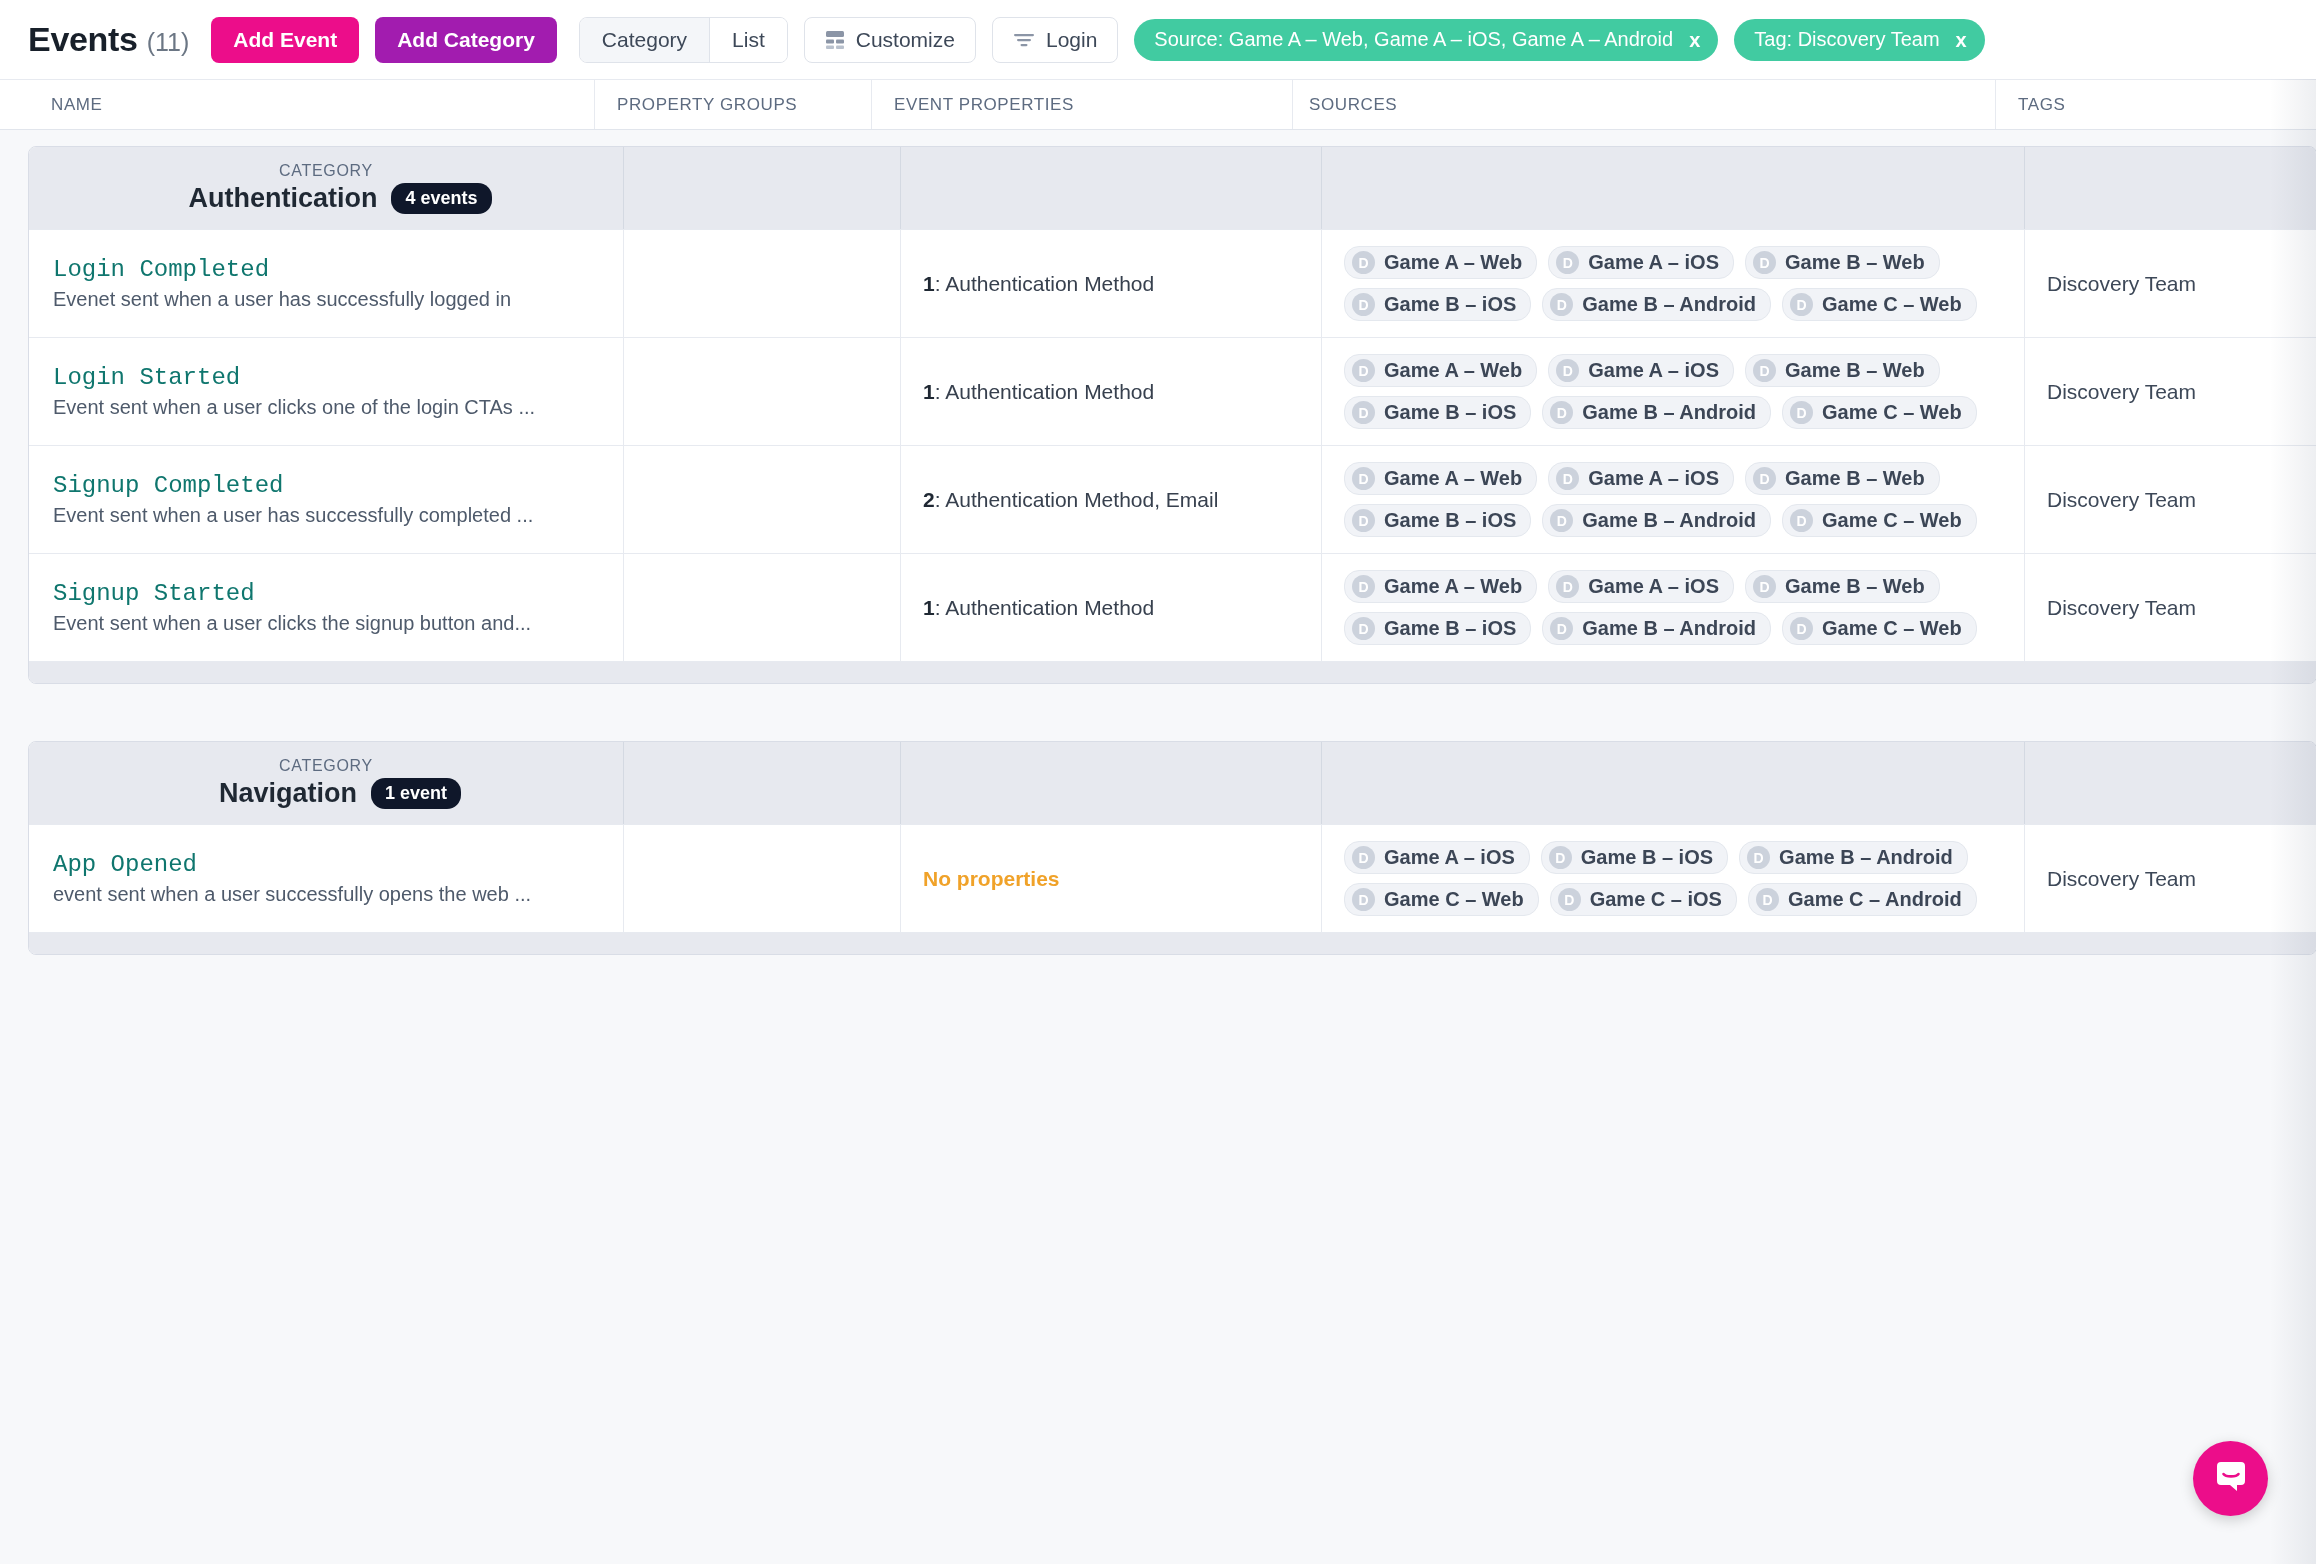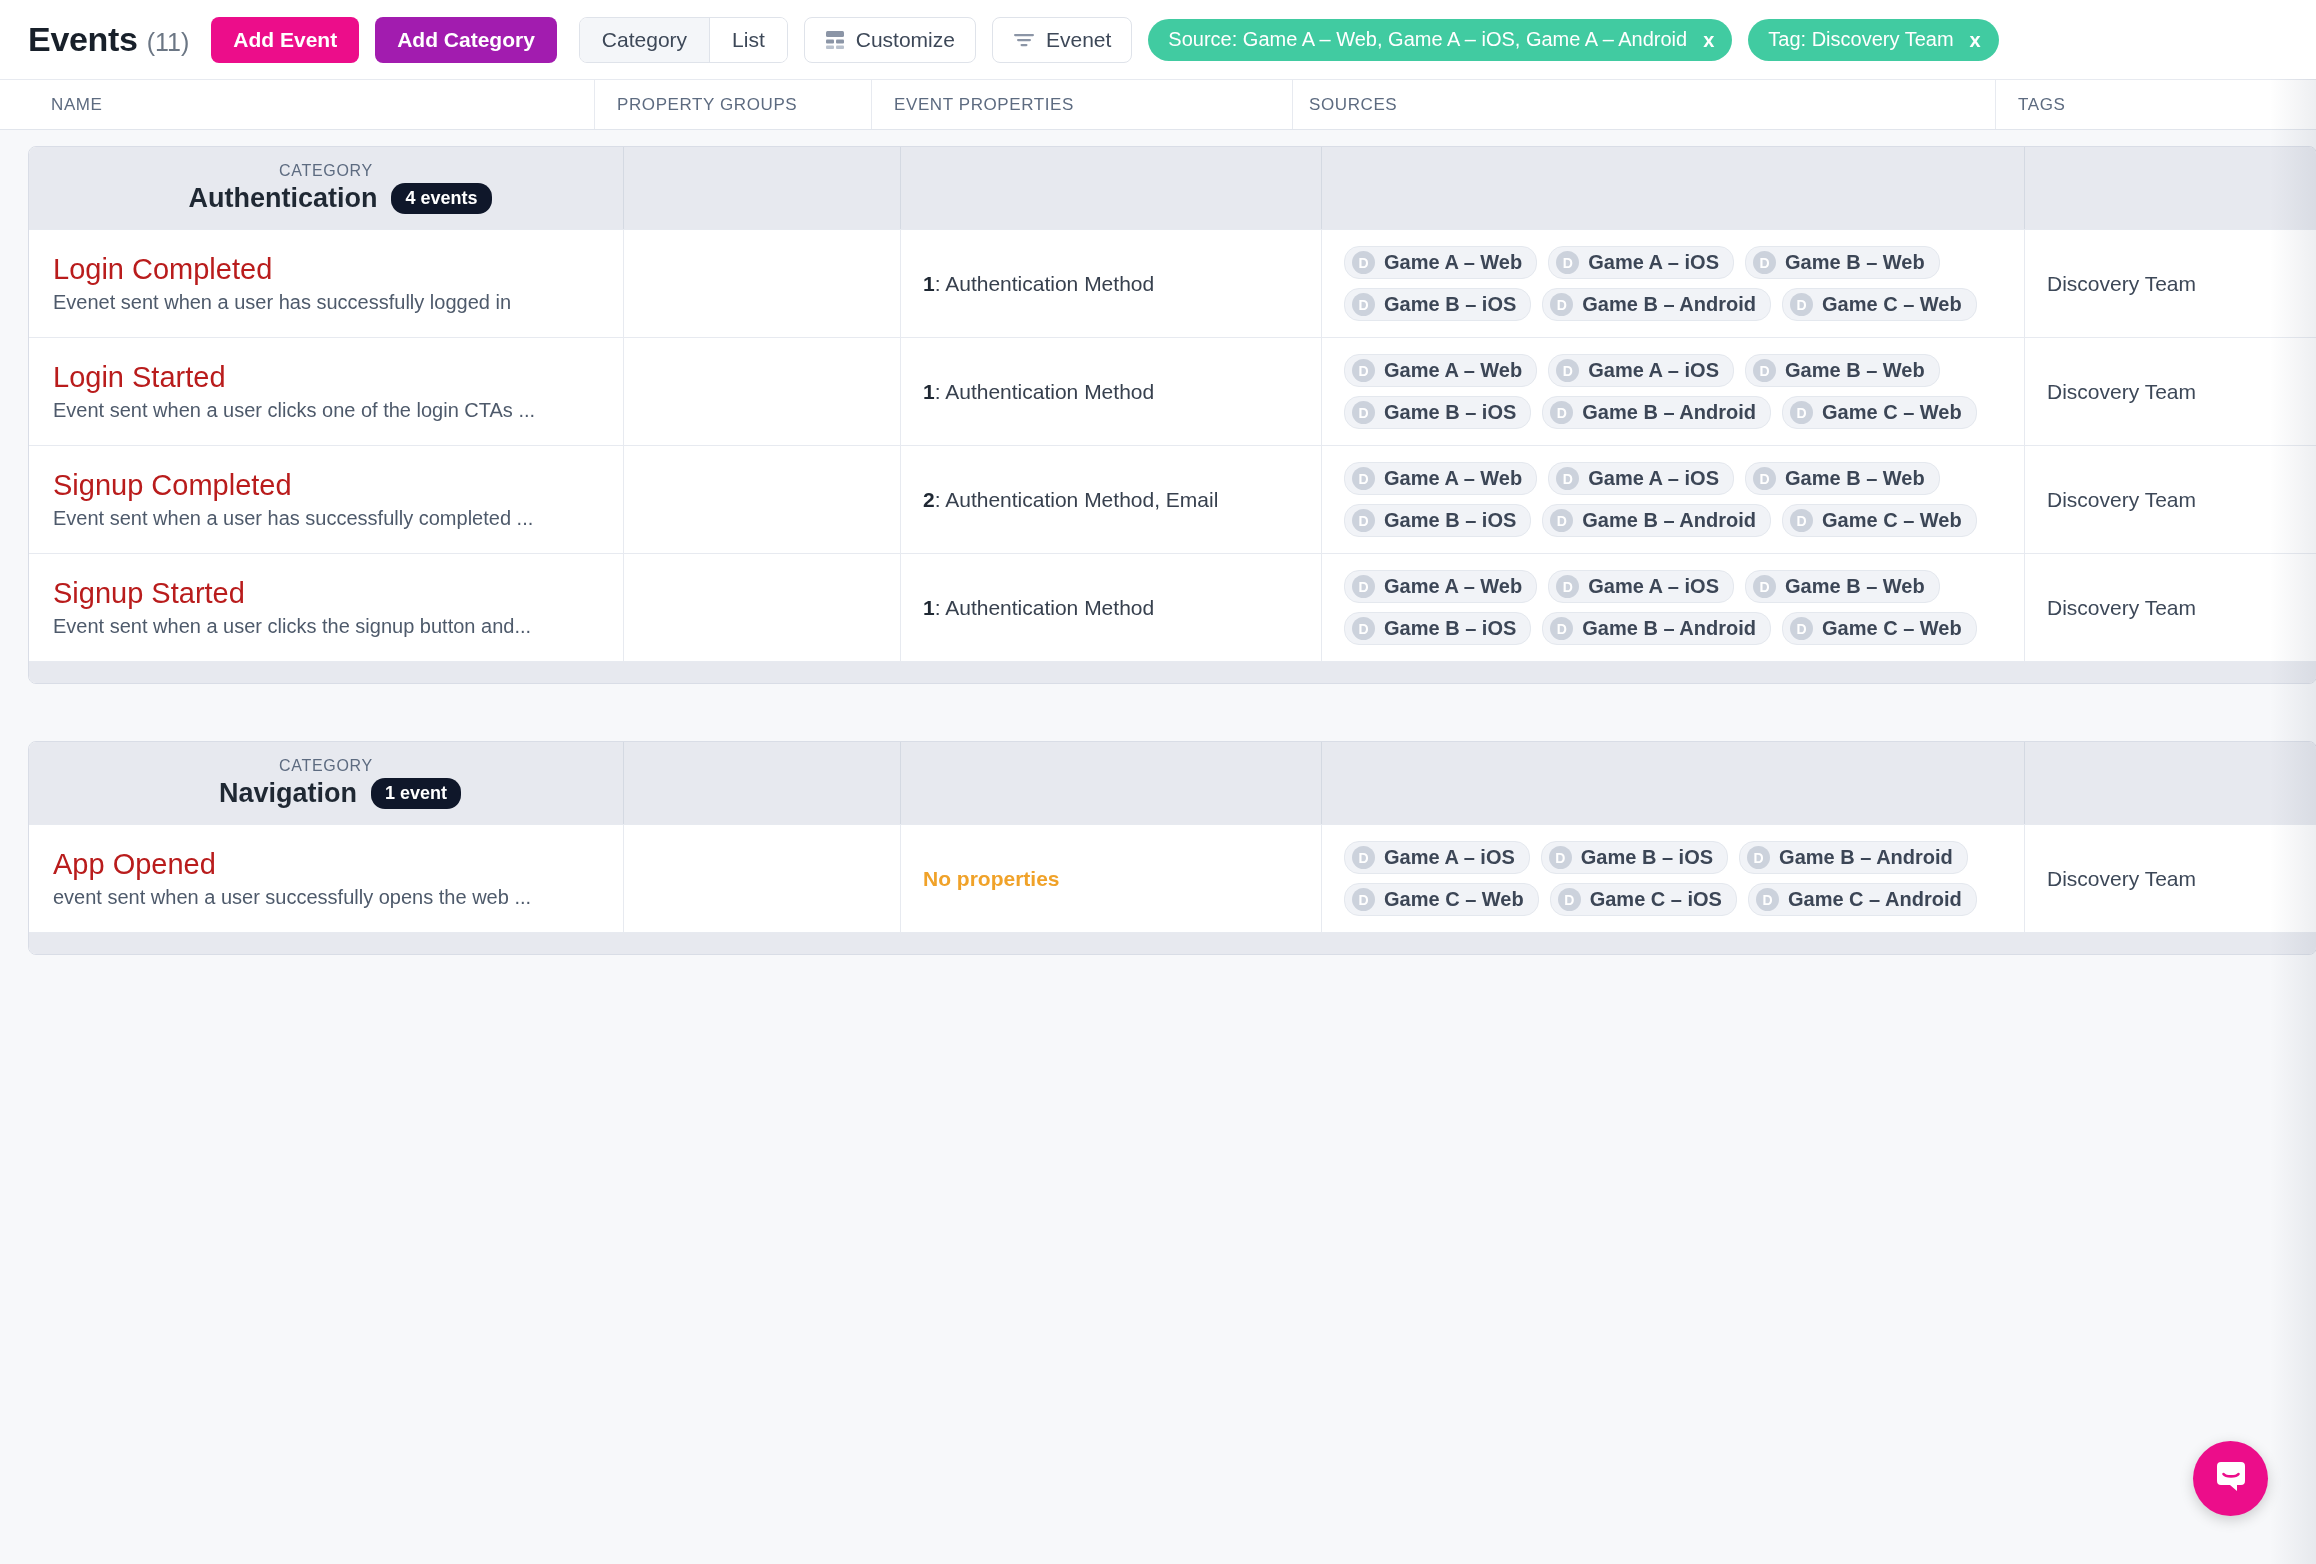--- a/index.html
+++ b/index.html
@@ -122,21 +122,21 @@
 
   .row { display: flex; border-top: 1px solid #e7eaf0; background: #ffffff; }
   .cell {
     border-left: 1px solid #e7eaf0;
     display: flex; align-items: center;
     padding: 16px 22px;
   }
   .cell:first-child { border-left: none; }
 
   .ev-name-cell { flex-direction: column; align-items: flex-start; justify-content: center; padding-left: 24px; gap: 5px;}
-  .ev-name { font-size: 29px; font-weight: 400; color: #b91c1c; }
+  .ev-name { font-size: 24px; font-weight: 400; color: #0f766e; font-family: Liberation Mono, monospace; }
   .ev-desc { font-size: 20px; color: #4e5a6b; }
 
   .ep-text { font-size: 21px; color: #37404e; }
   .ep-text b { font-weight: 700; color: #1f2833; }
   .ep-none { font-size: 21px; color: #f0a229; font-weight: 700; }
 
   .chips { display: flex; flex-wrap: wrap; gap: 9px 11px; align-content: center; }
   .chip {
     display: inline-flex; align-items: center; gap: 9px;
     background: #f1f3f7; border: 1px solid #e4e8ee;
@@ -203,21 +203,21 @@
   </button>
 
   <button class="obtn">
     <span>
       <svg class="ico-filter" viewBox="0 0 22 16" aria-hidden="true">
         <rect x="1" y="2" width="20" height="2.2" rx="1.1" fill="#8b95a6"></rect>
         <rect x="4" y="7" width="14" height="2.2" rx="1.1" fill="#8b95a6"></rect>
         <rect x="7.5" y="12" width="7" height="2.2" rx="1.1" fill="#8b95a6"></rect>
       </svg>
     </span>
-    <span>Evenet</span>
+    <span>Login</span>
   </button>
 
   <div class="pill">
     <span>Source: Game A – Web, Game A – iOS, Game A – Android</span>
     <span class="x">x</span>
   </div>
   <div class="pill">
     <span>Tag: Discovery Team</span>
     <span class="x">x</span>
   </div>

